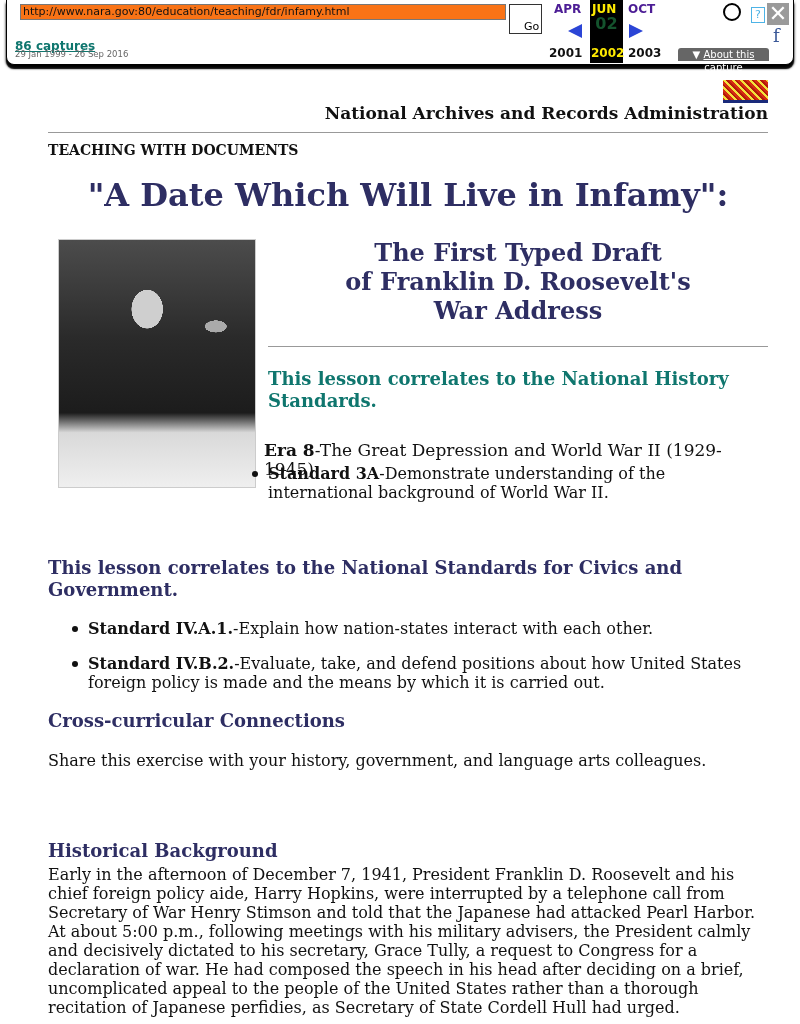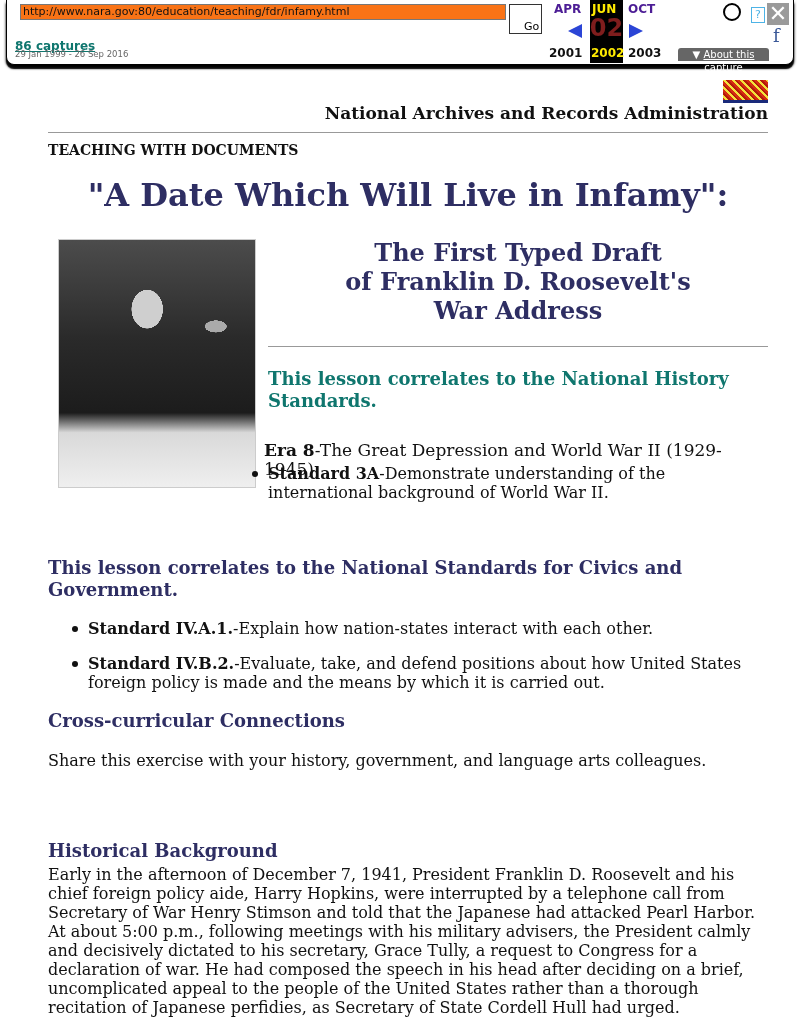--- a/index.html
+++ b/index.html
@@ -23,21 +23,21 @@
     border: 1px solid #333; background: #fff; font-size: 11px; line-height: 15px;
     text-align: center; font-family: "DejaVu Sans", sans-serif; padding: 14px;
   }
   .wb-captures { position: absolute; left: 8px; top: 39px; font-size: 12px; font-weight: bold; color: #0f766e; text-decoration: underline; }
   .wb-range { position: absolute; left: 8px; top: 49px; font-size: 8.5px; color: #666; }
 
   .wb-month { position: absolute; top: 2px; font-size: 12px; font-weight: bold; color: #4c1d95; }
   .wb-year { position: absolute; top: 46px; font-size: 12px; font-weight: bold; color: #111; }
   .wb-cur-col { position: absolute; left: 583px; top: 0; width: 33px; height: 63px; background: #000; }
   .wb-cur-month { position: absolute; left: 585px; top: 2px; font-size: 12px; font-weight: bold; color: #ffea00; }
-  .wb-cur-day { position: absolute; left: 582px; top: 14px; width: 35px; text-align: center; font-size: 24px; font-weight: bold; color: #7f1d1d; }
+  .wb-cur-day { position: absolute; left: 582px; top: 14px; width: 35px; text-align: center; font-size: 16px; font-weight: bold; color: #14532d; }
   .wb-cur-year { position: absolute; left: 584px; top: 46px; font-size: 12px; font-weight: bold; color: #ffea00; }
   .wb-arrow-left { position: absolute; left: 561px; top: 24px; width: 0; height: 0; border-top: 7px solid transparent; border-bottom: 7px solid transparent; border-right: 14px solid #2b45d6; }
   .wb-arrow-right { position: absolute; left: 622px; top: 24px; width: 0; height: 0; border-top: 7px solid transparent; border-bottom: 7px solid transparent; border-left: 14px solid #2b45d6; }
 
   .wb-circle { position: absolute; left: 716px; top: 3px; width: 14px; height: 14px; border: 2px solid #000; border-radius: 50%; }
   .wb-help { position: absolute; left: 744px; top: 7px; width: 12px; height: 14px; border: 1px solid #4db3e6; color: #4db3e6; font-size: 11px; line-height: 14px; text-align: center; }
   .wb-close { position: absolute; left: 760px; top: 3px; width: 22px; height: 22px; background: #9a9a9a; color: #fff; font-size: 22px; font-weight: bold; line-height: 22px; text-align: center; }
   .wb-fb { position: absolute; left: 766px; top: 25px; font-family: "DejaVu Serif", serif; font-size: 18px; color: #3b5998; }
   .wb-about {
     position: absolute; left: 671px; top: 48px; width: 91px; height: 13px;

